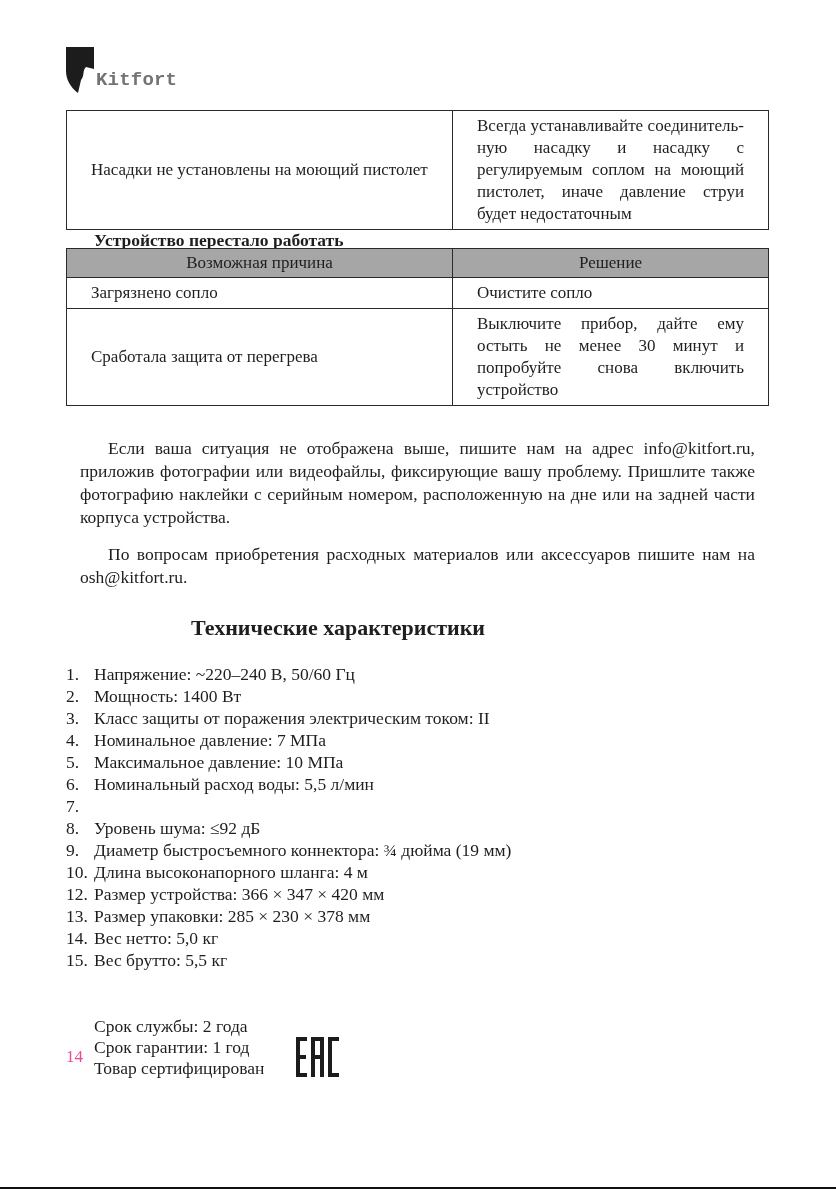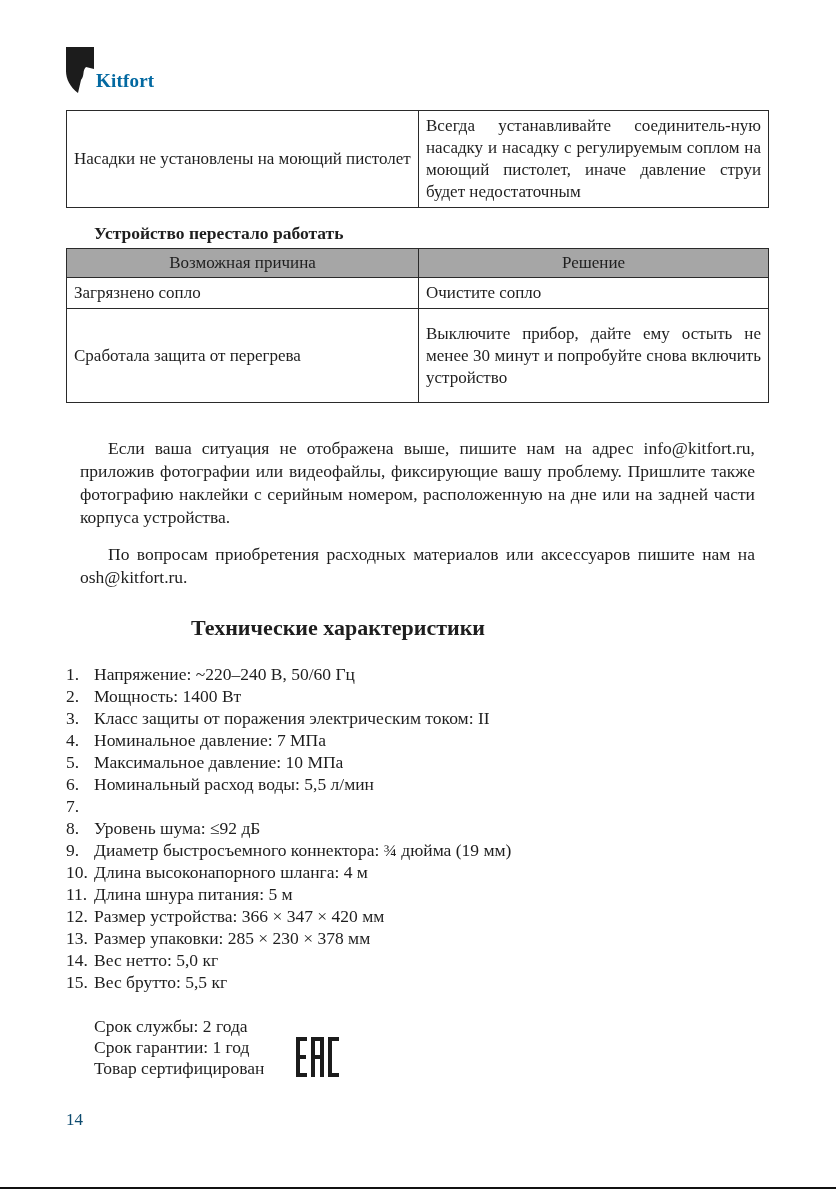--- a/index.html
+++ b/index.html
@@ -1,34 +1,34 @@
 <!DOCTYPE html>
 <html><head>
   <meta charset="utf-8">
   <style>
     html, body { margin: 0; padding: 0; background: #ffffff; }
     body { width: 836px; height: 1189px; position: relative; overflow: hidden; font-family: "Liberation Serif", serif; color: #1e1e1e; }
     .logo { position: absolute; left: 66px; top: 47px; display: flex; align-items: flex-end; }
     .logo svg { display: block; }
-    .logo-text { font-family: Liberation Serif, serif; font-weight: bold; font-size: 19px; color: #0369a1; margin-left: 2px; line-height: 1; position: relative; top: -3px; letter-spacing: 0.2px; }
+    .logo-text { font-family: Liberation Mono, monospace; font-weight: bold; font-size: 19px; color: #737373; margin-left: 2px; line-height: 1; position: relative; top: -3px; letter-spacing: 0.2px; }
     table { border-collapse: collapse; position: absolute; left: 66px; width: 703px; font-size: 17px; line-height: 22px; }
-    td, th { border: 1px solid #2a2a2a; vertical-align: middle; padding: 4px 7px; font-weight: normal; }
+    td, th { border: 1px solid #2a2a2a; vertical-align: middle; padding: 4px 24px; font-weight: normal; }
     th { background: #a6a6a6; text-align: center; height: 22px; padding: 3px 7px; }
     .col1 { width: 337px; }
     .justify-last-left { text-align: justify; }
-    .section-title { position: absolute; left: 94px; top: 223px; font-weight: bold; font-size: 17.5px; }
+    .section-title { position: absolute; left: 94px; top: 230px; font-weight: bold; font-size: 17.5px; }
     .para { position: absolute; left: 66px; width: 703px; font-size: 17.5px; line-height: 23px; text-align: justify; }
     .para p { margin: 14px; text-indent: 28px; }
     .h2 { position: absolute; left: 0; width: 676px; top: 615px; text-align: center; font-weight: bold; font-size: 22px; }
     .specs { position: absolute; left: 66px; top: 663px; font-size: 17.5px; line-height: 22px; list-style: none; margin: 0; padding: 0; }
     .specs li { display: flex; }
     .specs .num { width: 28px; }
     .footer-info { position: absolute; left: 94px; top: 1016px; font-size: 17.5px; line-height: 21px; }
     .eac { position: absolute; left: 296px; top: 1037px; }
-    .page-num { position: absolute; left: 66px; top: 1110px; font-size: 17px; color: #0c4a6e; }
+    .page-num { position: absolute; left: 66px; top: 1047px; font-size: 17px; color: #ec4899; }
     .bottom-rule { position: absolute; left: 0; top: 1187px; width: 836px; height: 2px; background: #111; }
   </style>
 </head>
 <body>
 
 <div class="logo">
   <svg width="28" height="46" viewBox="0 0 28 46">
     <path d="M0 0 H28 V22 L20 20 C16 24 19 28 15 33 L12 46 C4 40 0 32 0 24 Z" fill="#1c1c1c"></path>
   </svg>
   <span class="logo-text">Kitfort</span>
@@ -103,24 +103,20 @@
     </li>
   <li>
       <span class="num">9.</span>
       <span>Диаметр быстросъемного коннектора: ¾ дюйма (19 мм)</span>
     </li>
   <li>
       <span class="num">10.</span>
       <span>Длина высоконапорного шланга: 4 м</span>
     </li>
   <li>
-      <span class="num">11.</span>
-      <span>Длина шнура питания: 5 м</span>
-    </li>
-  <li>
       <span class="num">12.</span>
       <span>Размер устройства: 366 × 347 × 420 мм</span>
     </li>
   <li>
       <span class="num">13.</span>
       <span>Размер упаковки: 285 × 230 × 378 мм</span>
     </li>
   <li>
       <span class="num">14.</span>
       <span>Вес нетто: 5,0 кг</span>

